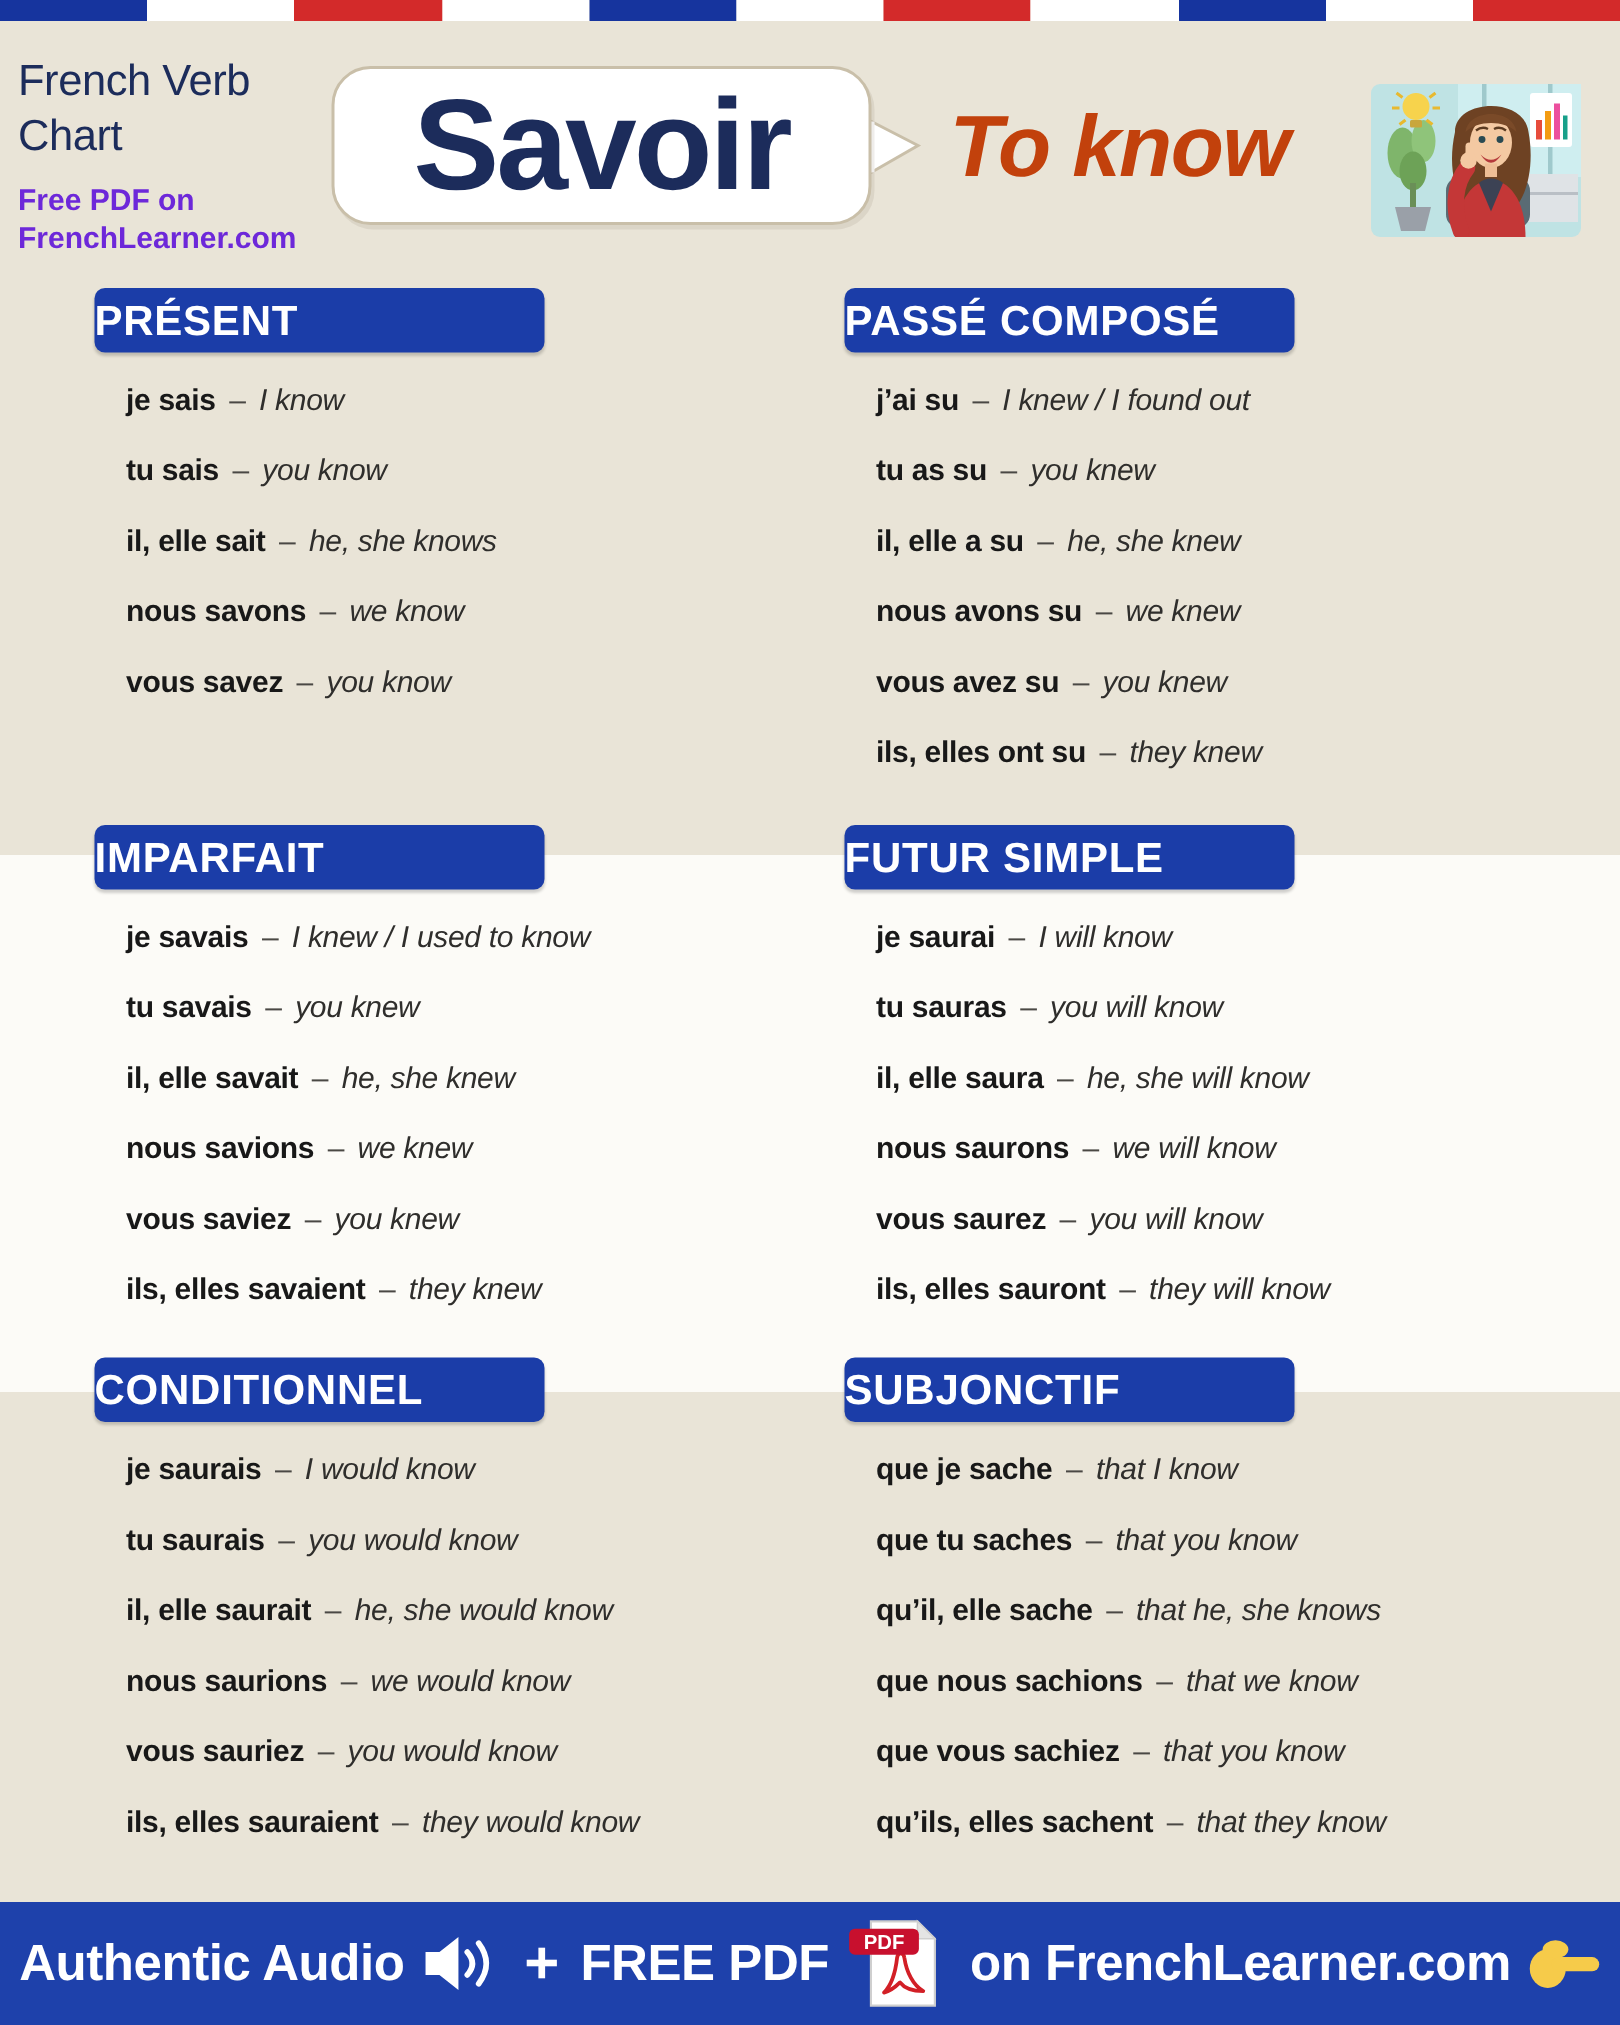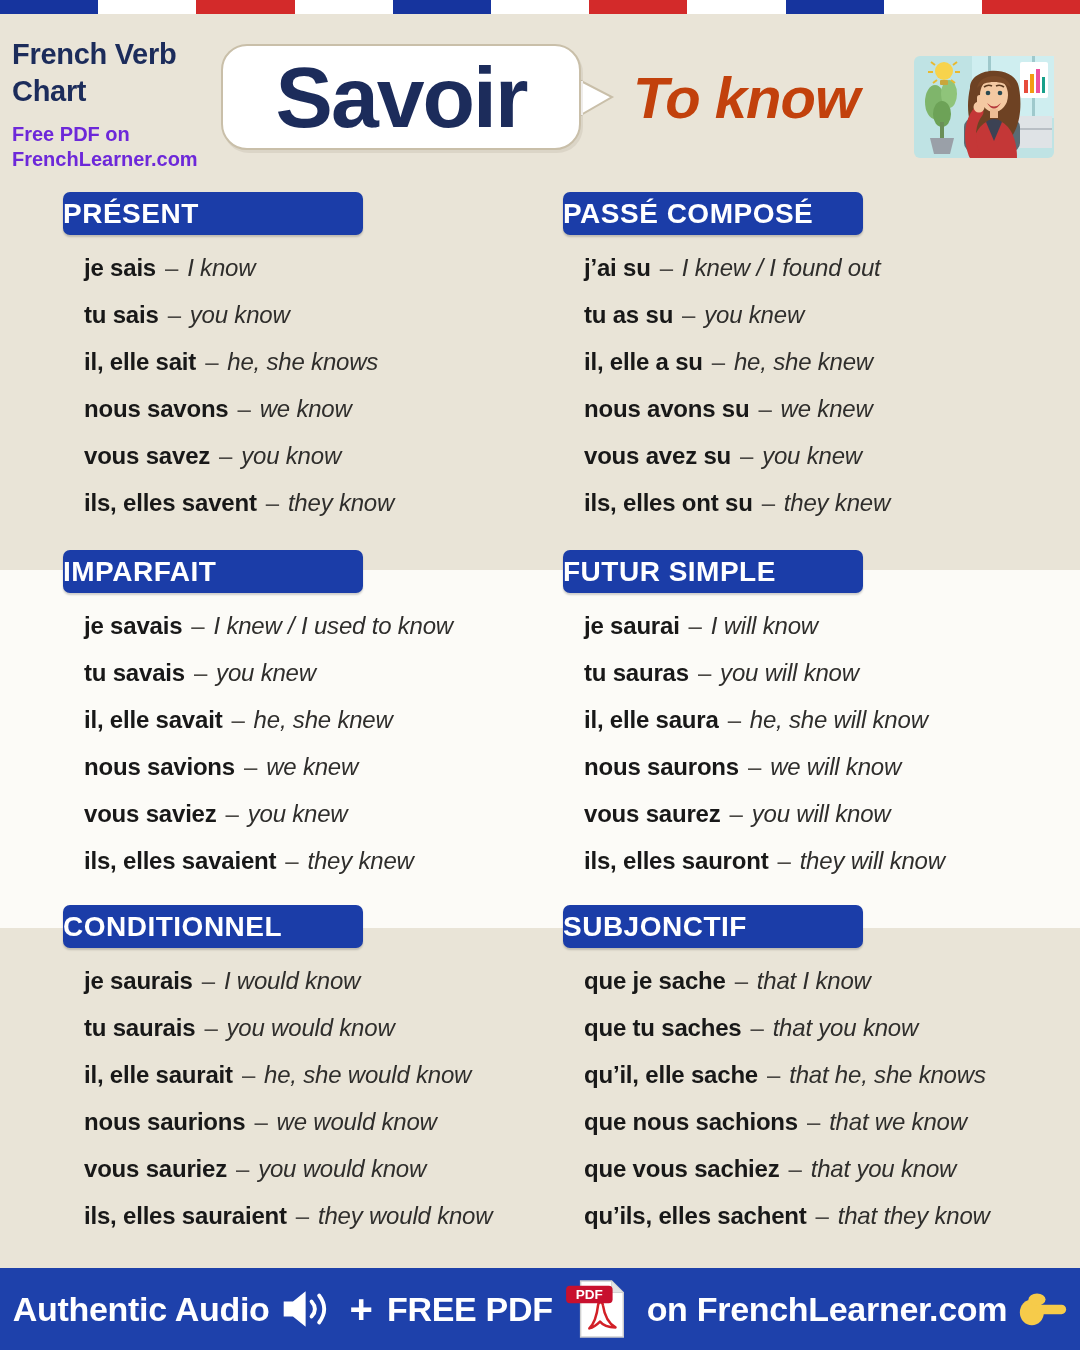--- a/index.html
+++ b/index.html
@@ -10,21 +10,21 @@
   }
   
   .stripes{position:absolute;left:0;top:0;width:1080px;height:14px;display:flex;}
   .stripes span{flex:1;}
   .st-b{background:#16349e;} .st-w{background:#ffffff;} .st-r{background:#d32a2a;}
 
   
   .band-white{position:absolute;left:0;top:570px;width:1080px;height:358px;background:#fcfbf7;}
 
   
-  .kicker{position:absolute;left:12px;top:36px;color:#1c2c5b;font-weight:bold;
+  .kicker{position:absolute;left:12px;top:36px;color:#1c2c5b;font-weight:normal;
           font-size:29px;line-height:37px;letter-spacing:-0.3px;}
   .freepdf{position:absolute;left:12px;top:122px;color:#6d28d9;font-weight:bold;
            font-size:20px;line-height:25px;}
   .bubble{position:absolute;left:221px;top:44px;width:360px;height:106px;
           background:#ffffff;border:2px solid #c9bfa9;border-radius:26px;
           box-shadow:2px 3px 0 rgba(120,110,90,.12);
           display:flex;align-items:center;justify-content:center;box-sizing:border-box;}
   .bubble-tail{position:absolute;left:578px;top:78px;width:38px;height:40px;}
   .verb{color:#1c2c5b;font-weight:bold;font-size:86px;letter-spacing:-2px;line-height:1;}
   .translation{position:absolute;left:633px;top:44px;height:106px;display:flex;align-items:center;
@@ -33,21 +33,21 @@
 
   
   .section{position:absolute;width:517px;}
   .s0{left:63px;top:192px}.s1{left:563px;top:192px}
   .s2{left:63px;top:550px}.s3{left:563px;top:550px}
   .s4{left:63px;top:905px}.s5{left:563px;top:905px}
   .tense-bar{width:300px;height:43px;box-sizing:border-box;background:#1b3da8;border-radius:7px;
              color:#ffffff;font-weight:bold;font-size:28px;line-height:43px;
              letter-spacing:0.5px;box-shadow:0 2px 2px rgba(0,0,0,.18);}
   .rows{margin-top:9px;padding-left:21px;}
-  .row{height:47px;line-height:47px;font-size:24px;white-space:nowrap;
+  .row{height:47px;line-height:47px;font-size:20px;white-space:nowrap;
        color:#181818;letter-spacing:-0.2px;}
   .row .fr{font-weight:bold;}
   .row .sep{margin:0 9px;color:#4a4844;}
   .row .en{font-style:italic;color:#2f2e2c;}
 
   
   .footer{position:absolute;left:0;bottom:0;width:1080px;height:82px;background:#1e41ab;
           display:flex;align-items:center;justify-content:center;gap:12px;}
   .f-label{color:#ffffff;font-weight:bold;font-size:34px;letter-spacing:-0.3px;}
   .f-plus{color:#ffffff;font-weight:bold;font-size:40px;margin:0 2px;}
@@ -135,21 +135,20 @@
   </svg>
 
   <section class="section s0">
     <div class="tense-bar">PRÉSENT</div>
     <div class="rows">
         <div class="row"><span class="fr">je sais</span><span class="sep">–</span><span class="en">I know</span></div>
         <div class="row"><span class="fr">tu sais</span><span class="sep">–</span><span class="en">you know</span></div>
         <div class="row"><span class="fr">il, elle sait</span><span class="sep">–</span><span class="en">he, she knows</span></div>
         <div class="row"><span class="fr">nous savons</span><span class="sep">–</span><span class="en">we know</span></div>
         <div class="row"><span class="fr">vous savez</span><span class="sep">–</span><span class="en">you know</span></div>
-        <div class="row"><span class="fr">ils, elles savent</span><span class="sep">–</span><span class="en">they know</span></div>
       </div>
   </section>
   <section class="section s1">
     <div class="tense-bar">PASSÉ COMPOSÉ</div>
     <div class="rows">
         <div class="row"><span class="fr">j’ai su</span><span class="sep">–</span><span class="en">I knew / I found out</span></div>
         <div class="row"><span class="fr">tu as su</span><span class="sep">–</span><span class="en">you knew</span></div>
         <div class="row"><span class="fr">il, elle a su</span><span class="sep">–</span><span class="en">he, she knew</span></div>
         <div class="row"><span class="fr">nous avons su</span><span class="sep">–</span><span class="en">we knew</span></div>
         <div class="row"><span class="fr">vous avez su</span><span class="sep">–</span><span class="en">you knew</span></div>

